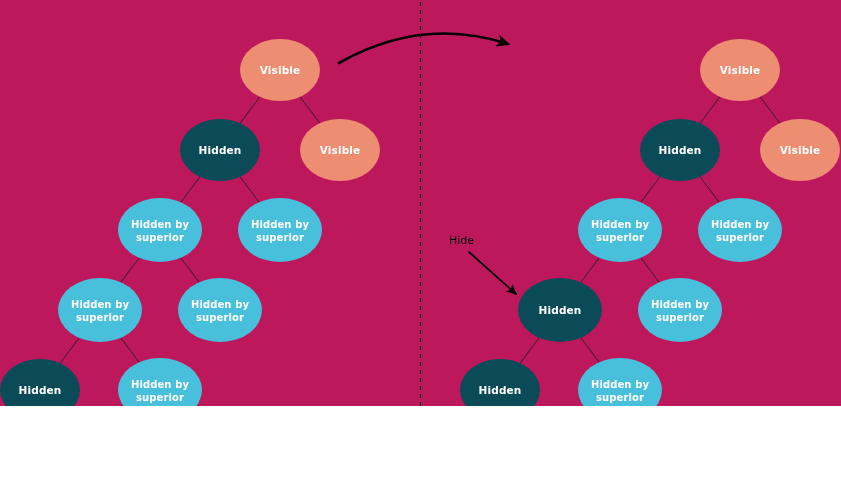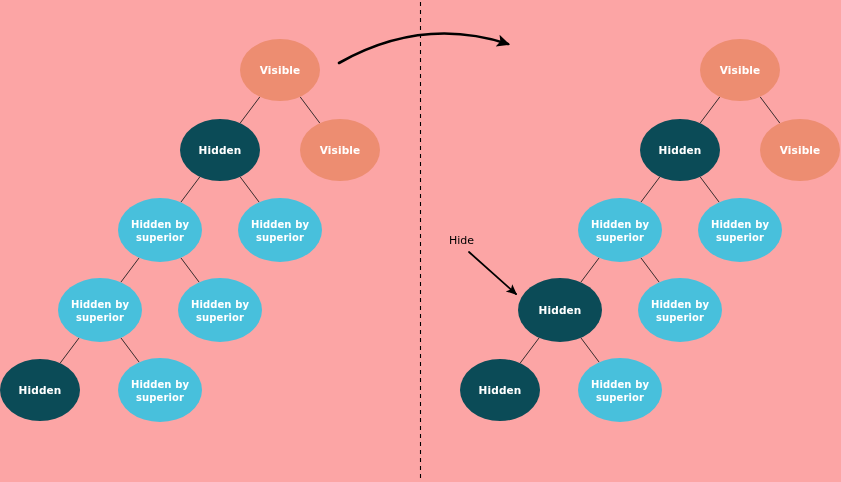--- a/index.html
+++ b/index.html
@@ -6,22 +6,22 @@
     margin: 0;
     padding: 0;
     background: #ffffff;
   }
   body {
     font-family: "DejaVu Sans", "Liberation Sans", sans-serif;
   }
   #canvas {
     position: relative;
     width: 841px;
-    height: 482px;
-    background: #fca5a5;
+    height: 406px;
+    background: #be185d;
     overflow: hidden;
   }
   #diagram-svg {
     position: absolute;
     left: 0;
     top: 0;
     width: 841px;
     height: 482px;
   }
   .node-label {

